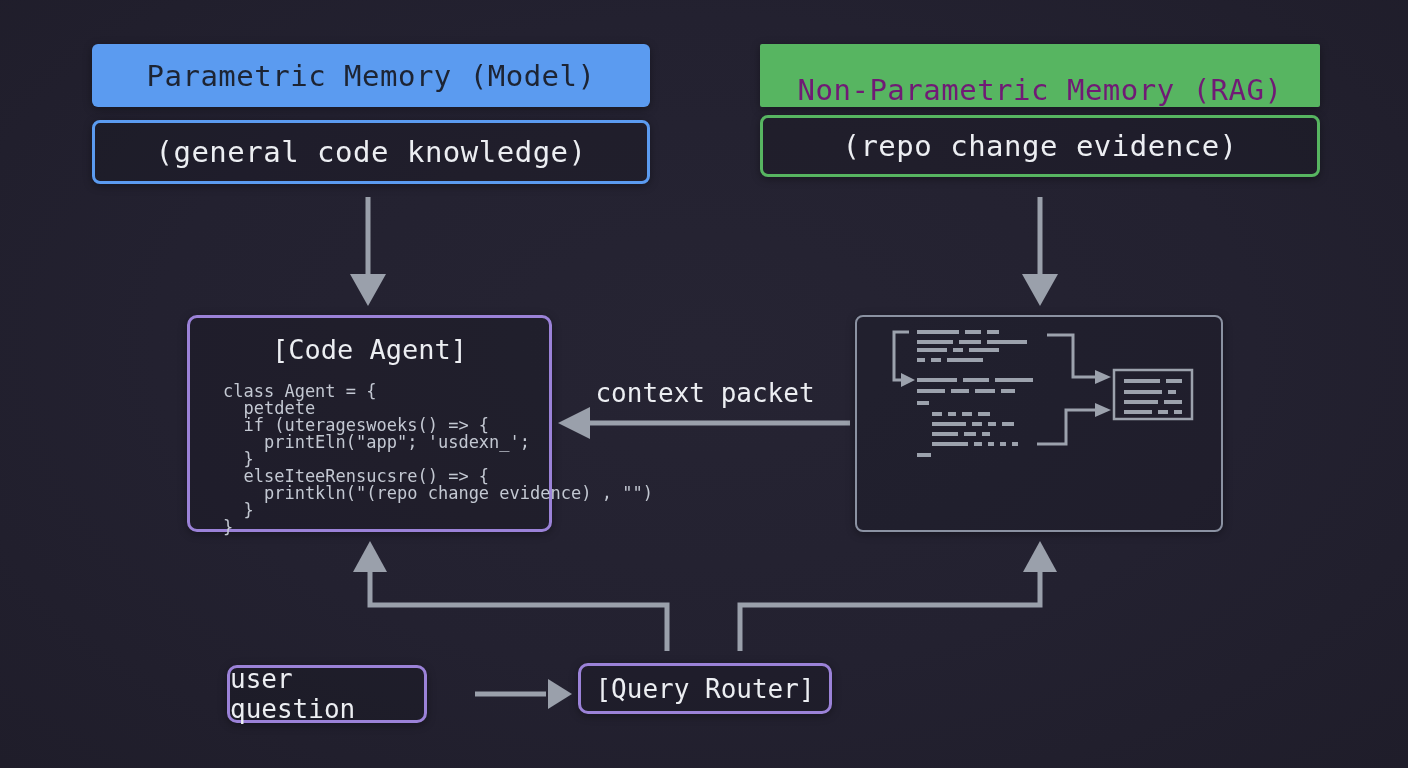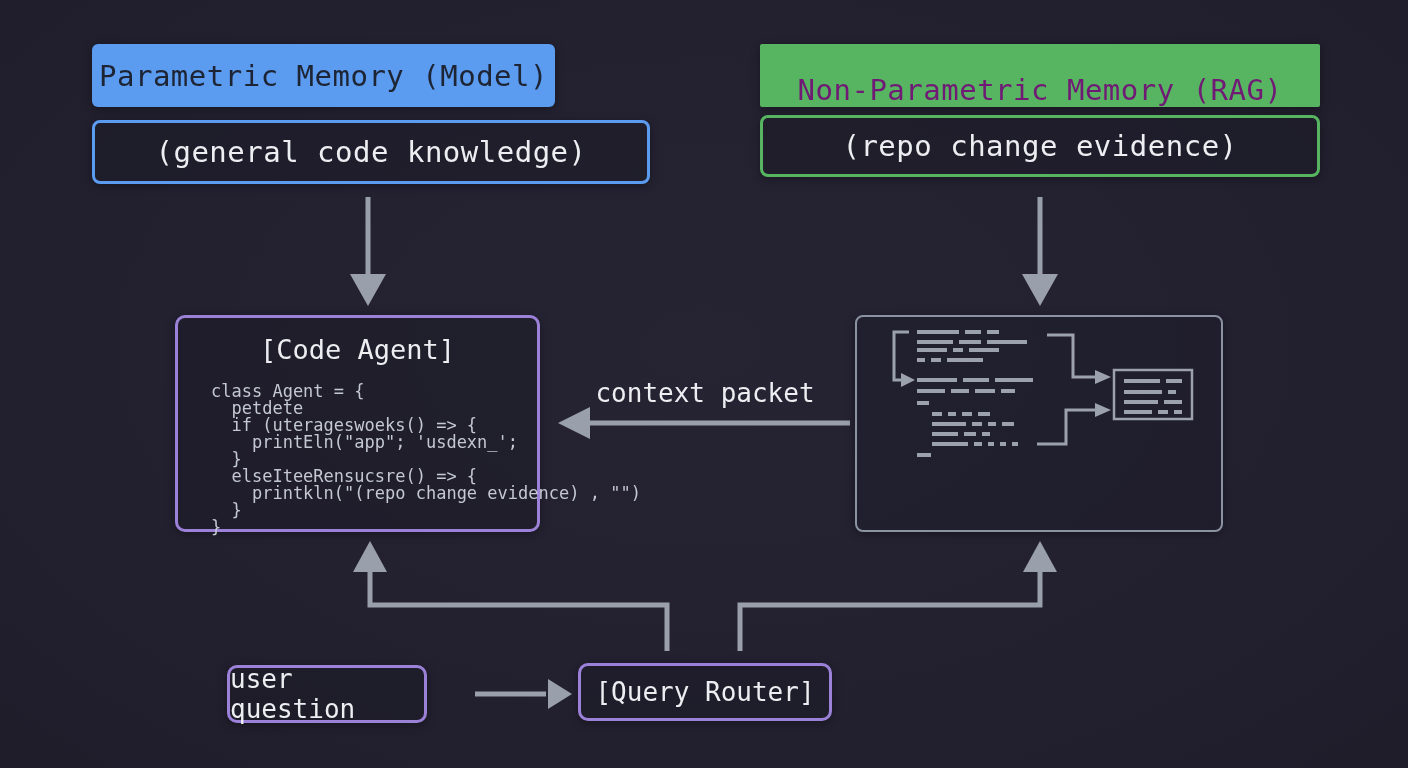--- a/index.html
+++ b/index.html
@@ -73,35 +73,35 @@
       <path class="arrow-stroke" d="M667,651 V605 H370 V571"></path>
       <polygon class="arrow-head" points="353,572 387,572 370,541"></polygon>
     </g>
 
     <g>
       <path class="arrow-stroke" d="M740,651 V605 H1040 V571"></path>
       <polygon class="arrow-head" points="1023,572 1057,572 1040,541"></polygon>
     </g>
   </svg>
 
-  <div class="abs node fill-blue t-big" style="left:92px;top:44px;width:463px;height:63px;">
+  <div class="abs node fill-blue t-big" style="left:92px;top:44px;width:558px;height:63px;">
     <span>Parametric Memory (Model)</span>
   </div>
   <div class="abs node outline-blue t-big" style="left:92px;top:120px;width:558px;height:64px;">
     <span>(general code knowledge)</span>
   </div>
 
   <div class="abs node fill-green t-big" style="left:760px;top:44px;width:560px;height:63px;">
     <span>Non-Parametric Memory (RAG)</span>
   </div>
   <div class="abs node outline-green t-big" style="left:760px;top:115px;width:560px;height:62px;">
     <span>(repo change evidence)</span>
   </div>
 
-  <div class="abs node panel outline-purple" style="left:175px;top:315px;width:365px;height:217px;">
+  <div class="abs node panel outline-purple" style="left:187px;top:315px;width:365px;height:217px;">
     <div class="panel-title">[Code Agent]</div>
     <pre class="code">class Agent = {
   petdete
   if (uterageswoeks() =&gt; {
     printEln("app"; 'usdexn_';
   }
   elseIteeRensucsre() =&gt; {
     printkln("(repo change evidence) , "")
   }
 }</pre>
@@ -184,17 +184,17 @@
       </g>
     </svg>
   </div>
 
   <div class="abs edge-label" style="left:560px;top:378px;width:290px;">context packet</div>
 
   <div class="abs node outline-purple t-mid" style="left:227px;top:665px;width:200px;height:58px;">
     <span>user question</span>
   </div>
 
-  <div class="abs node outline-purple t-mid" style="left:578px;top:663px;width:254px;height:58px;">
+  <div class="abs node outline-purple t-mid" style="left:578px;top:663px;width:254px;height:51px;">
     <span>[Query Router]</span>
   </div>
 
 </div>
 
 </body></html>

